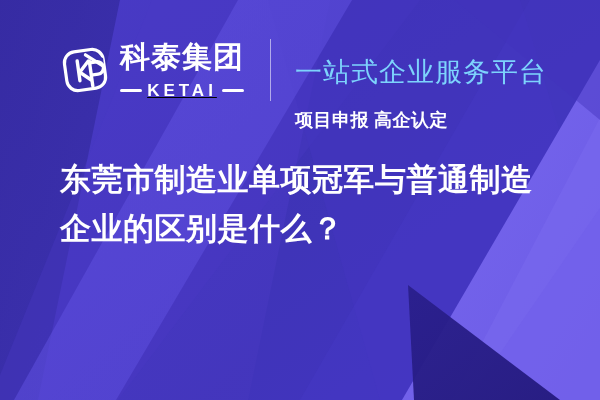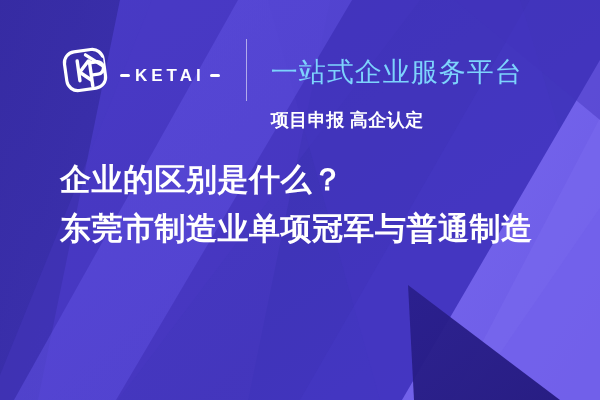--- a/index.html
+++ b/index.html
@@ -70,20 +70,21 @@
     color: #ffffff;
     letter-spacing: 1px;
     white-space: nowrap;
     font-family: "Liberation Sans", "DejaVu Sans", sans-serif;
   }
   .logo-en-row {
     display: flex;
     align-items: center;
     gap: 5px;
     margin-top: 10px;
+    text-decoration: underline;
   }
   .logo-en-rule {
     flex: 1 1 auto;
     height: 3px;
     background: #ffffff;
     border-radius: 2px;
     min-width: 10px;
   }
   .logo-en {
     font-size: 17px;
@@ -220,34 +221,35 @@
             <path d="M27.5 10 L44 24" fill="none" stroke="#ffffff" stroke-width="3.2" stroke-linecap="round"></path>
             <path d="M18.5 15 L18.5 35" fill="none" stroke="#ffffff" stroke-width="3.4" stroke-linecap="round"></path>
             <path d="M29.5 16.5 L19.5 26.5 L29.5 35.5" fill="none" stroke="#ffffff" stroke-width="3.4" stroke-linecap="round" stroke-linejoin="round"></path>
             <path d="M30.5 17 L30.5 42" fill="none" stroke="#ffffff" stroke-width="3.4" stroke-linecap="round"></path>
             <path d="M30.5 18.5 L37.5 18.5 A6.2 6.2 0 0 1 37.5 30.9 L30.5 30.9" fill="none" stroke="#ffffff" stroke-width="3.4" stroke-linejoin="round"></path>
           </g>
         </svg>
       </span>
 
       <span class="logo-words">
+        <span class="logo-cn">科泰集团</span>
         <span class="logo-en-row">
           <span class="logo-en-rule"></span>
           <span class="logo-en">KETAI</span>
           <span class="logo-en-rule"></span>
         </span>
       </span>
     </div>
 
     <span class="divider"></span>
 
     <div class="slogan">
       <span class="slogan-main">一站式企业服务平台</span>
       <span class="slogan-sub">项目申报 高企认定</span>
     </div>
   </div>
 
   <div class="headline">
+    <div class="headline-line">东莞市制造业单项冠军与普通制造</div>
     <div class="headline-line">企业的区别是什么？</div>
-    <div class="headline-line">东莞市制造业单项冠军与普通制造</div>
   </div>
 
 </div>
 
 </body></html>

